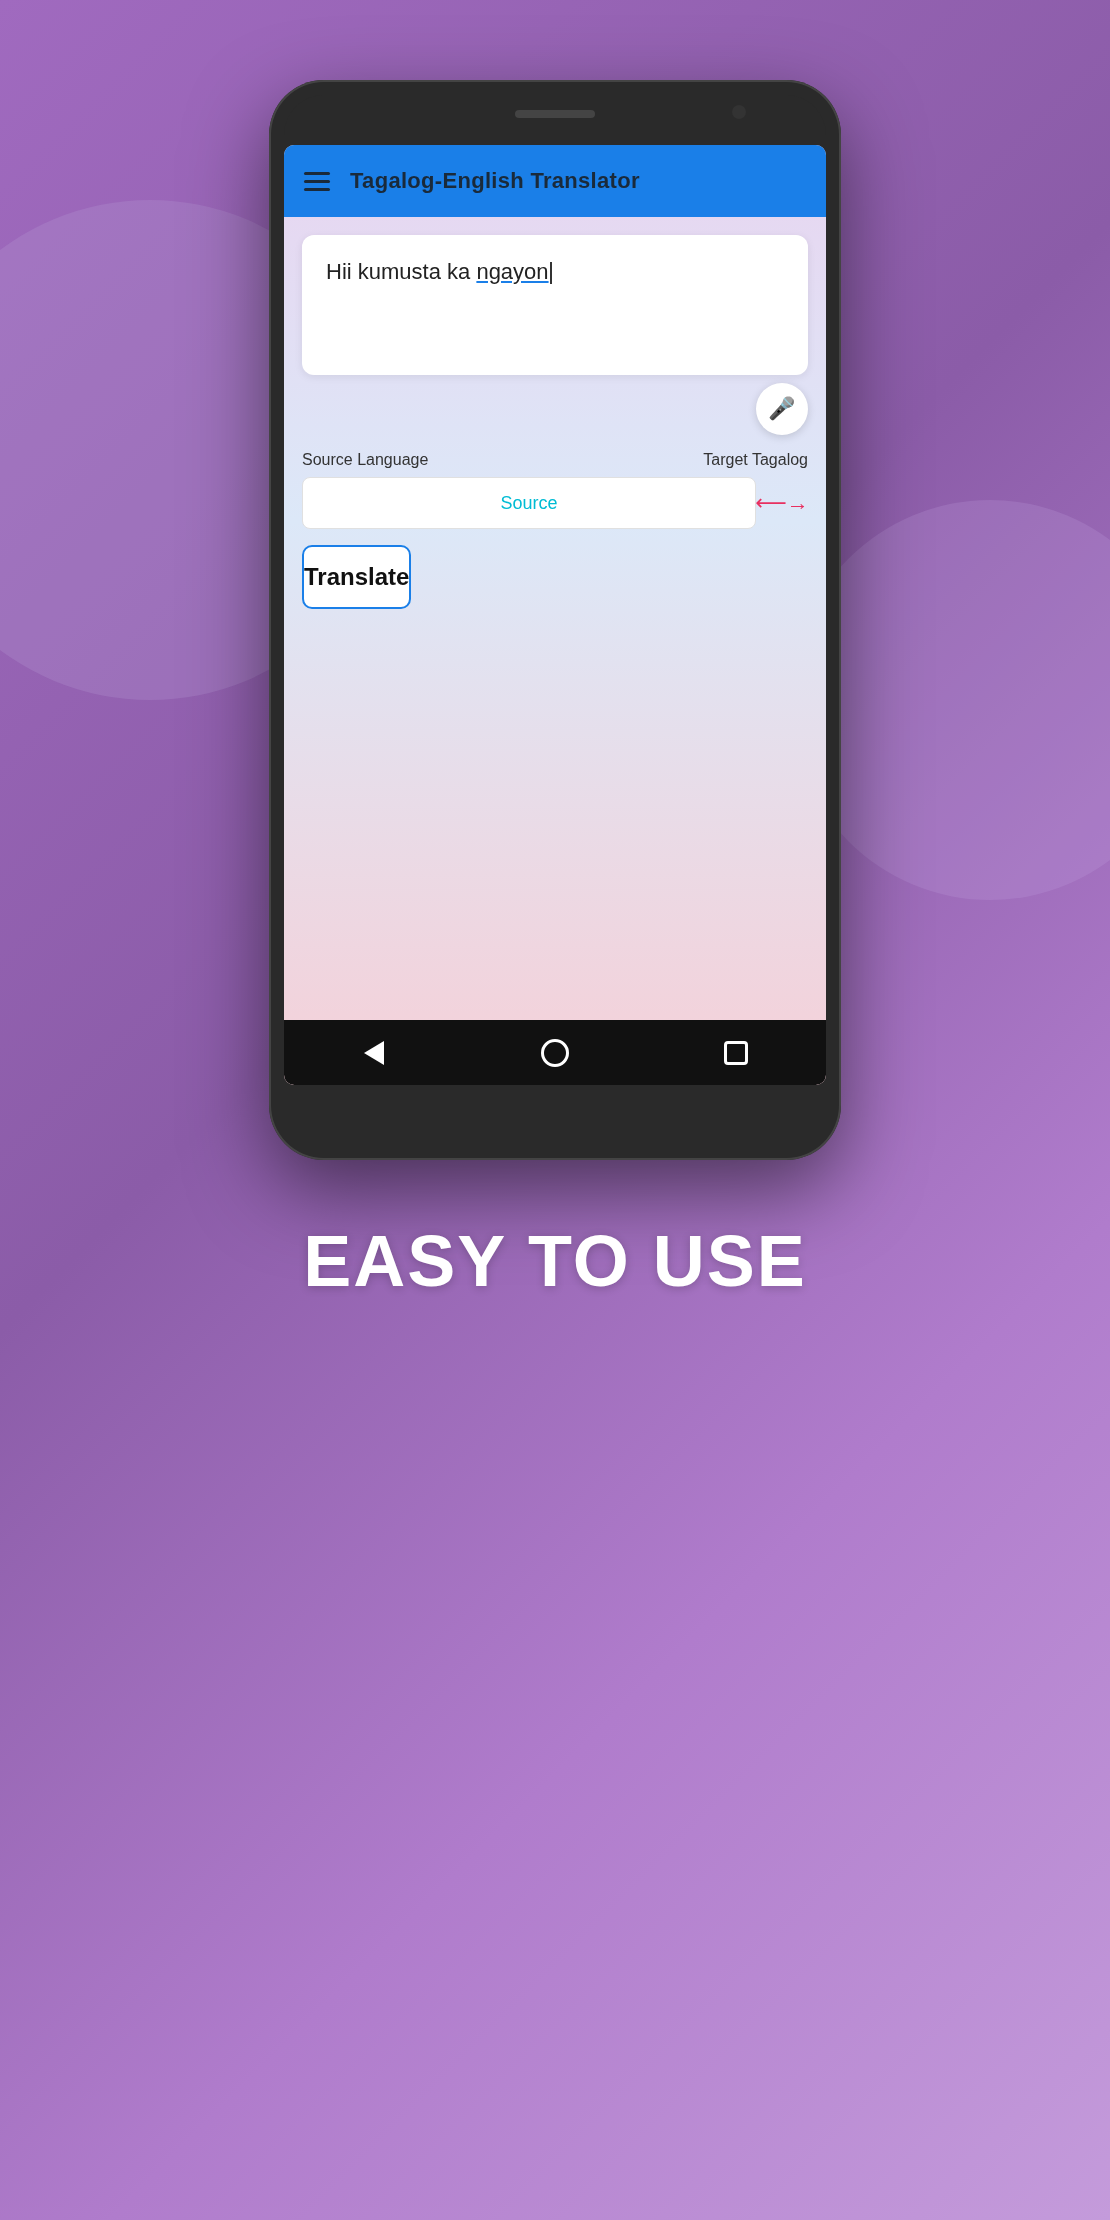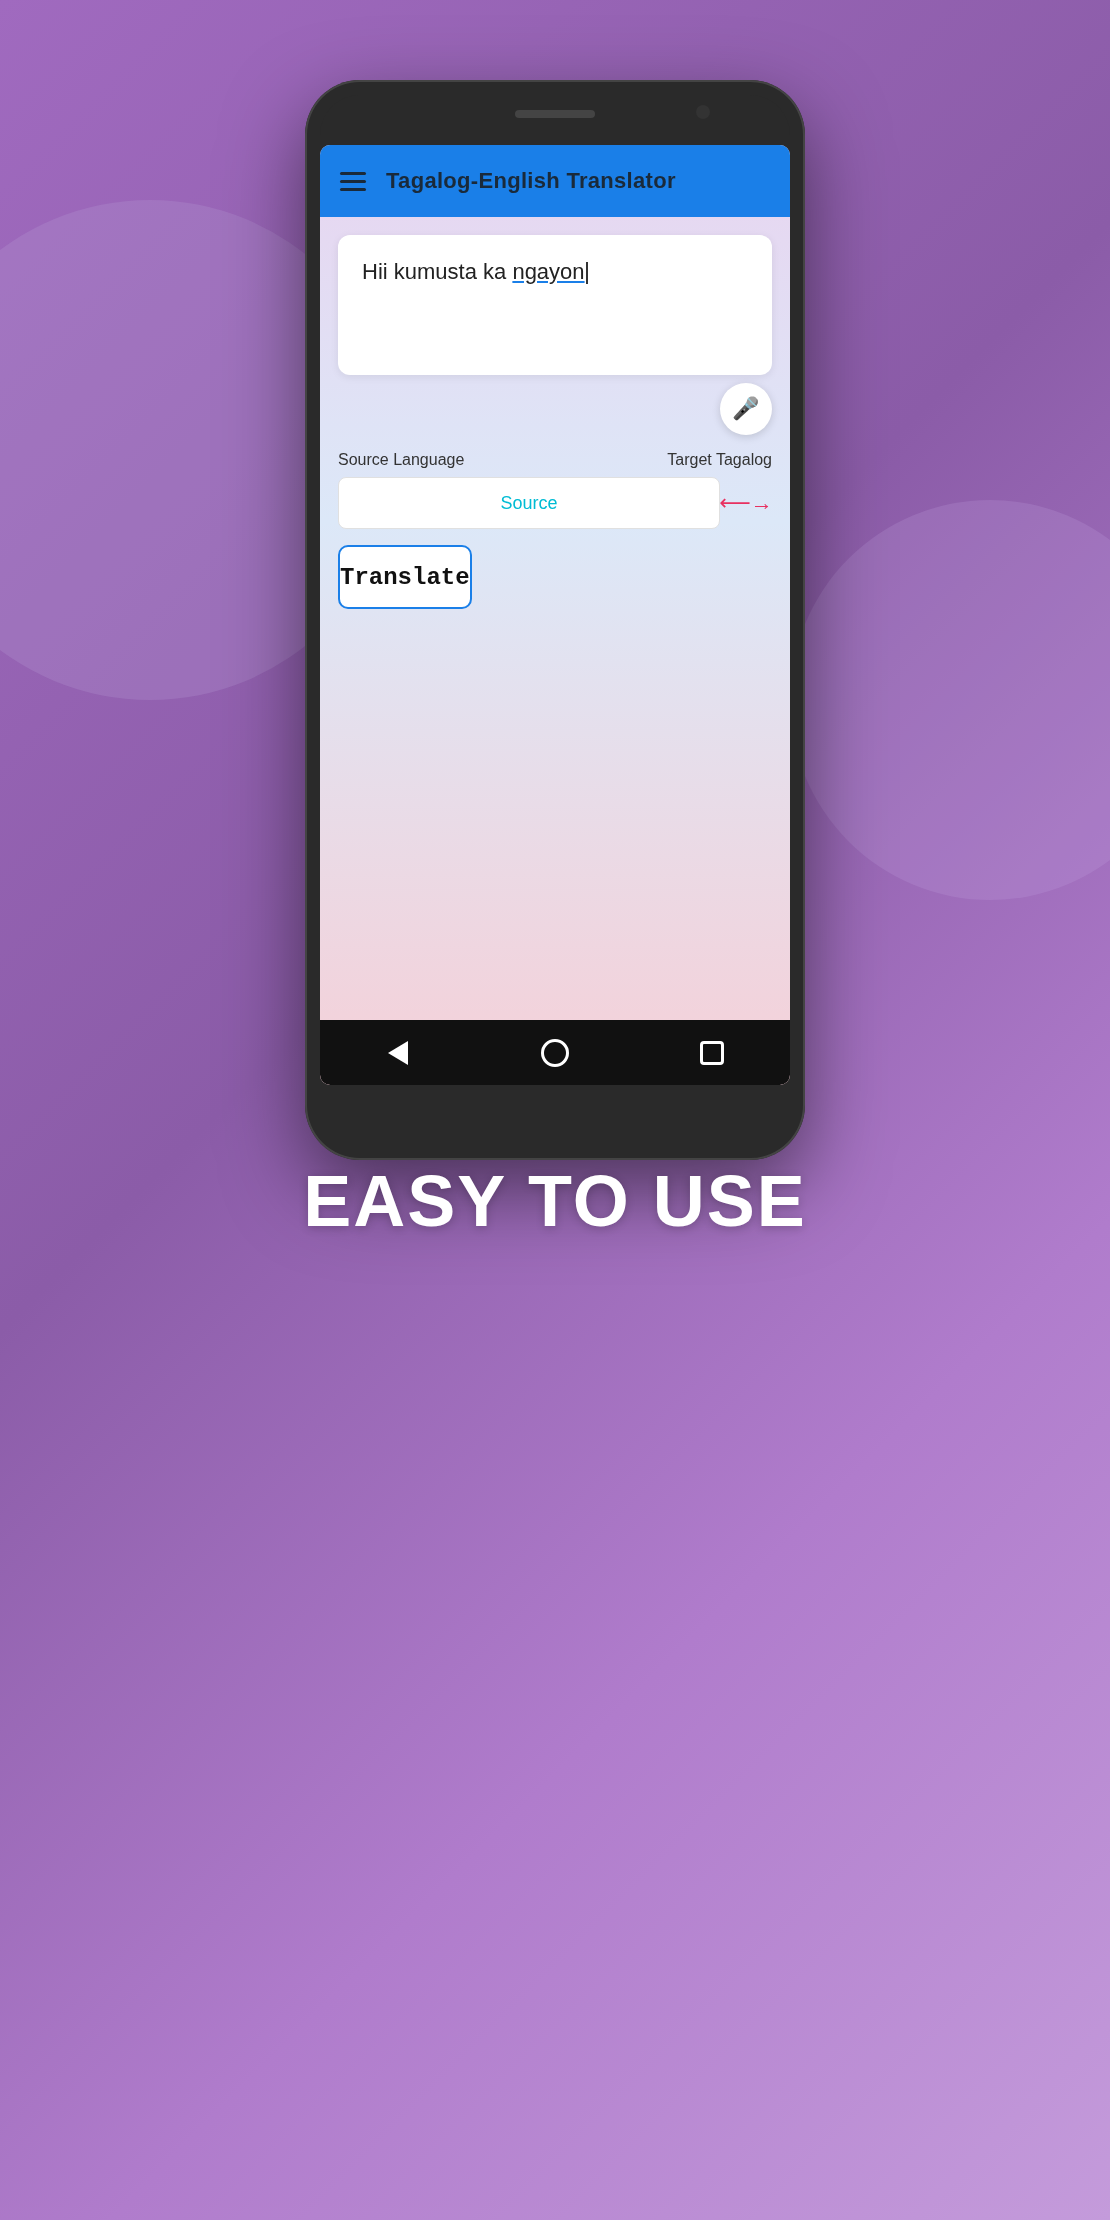--- a/index.html
+++ b/index.html
@@ -47,21 +47,21 @@
     }
 
     
     .phone-wrapper {
       position: relative;
       margin-top: 80px;
       z-index: 10;
     }
 
     .phone-outer {
-      width: 500px;
+      width: 572px;
       height: 1080px;
       background: #2a2a2a;
       border-radius: 55px;
       padding: 15px;
       box-shadow: 0 30px 80px rgba(0,0,0,0.5), inset 0 0 0 2px #444;
       position: relative;
     }
 
     
     .phone-top-bar {
@@ -297,21 +297,20 @@
       border: 2.5px solid #1a7fe8;
       border-radius: 10px;
       background: white;
       display: flex;
       align-items: center;
       justify-content: center;
       font-size: 24px;
       font-weight: 700;
       color: #111;
       cursor: pointer;
-      font-family: Liberation Mono, monospace;
     }
 
     
     .phone-nav-bar {
       width: 100%;
       height: 65px;
       background: #111;
       display: flex;
       align-items: center;
       justify-content: space-around;
@@ -349,20 +348,21 @@
     
     .nav-recents {
       width: 24px;
       height: 24px;
       border: 3px solid white;
       border-radius: 4px;
     }
 
     
     .bottom-text-section {
+      margin-top: 60px;
       text-align: right;
       z-index: 10;
     }
 
     .easy-to-use-text {
       font-size: 72px;
       font-weight: 900;
       color: white;
       letter-spacing: 2px;
       text-shadow: 0 2px 10px rgba(0,0,0,0.2);

